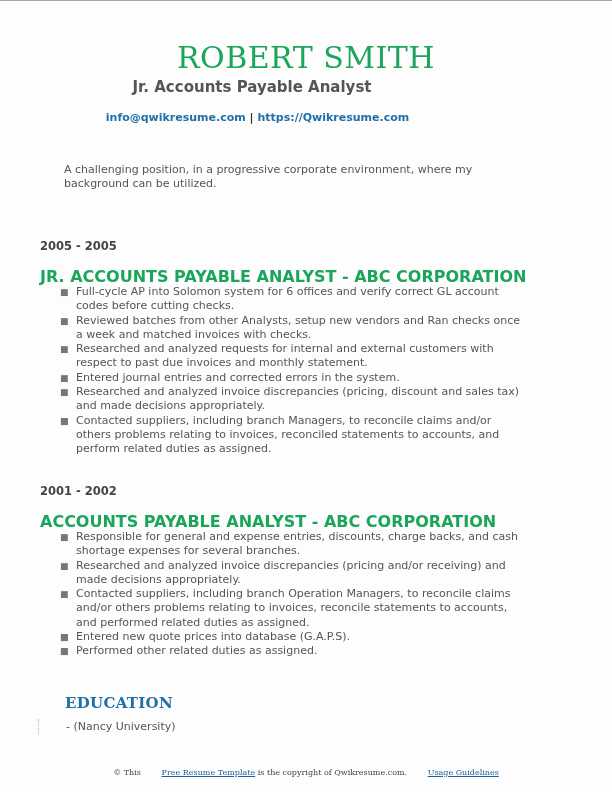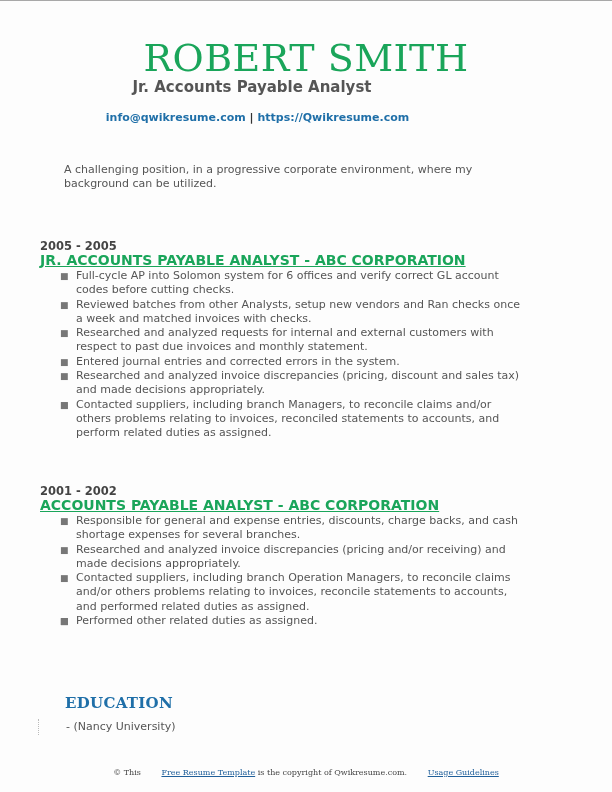--- a/index.html
+++ b/index.html
@@ -5,39 +5,39 @@
     html, body { margin: 0; padding: 0; }
     body {
       width: 612px; height: 792px; position: relative; overflow: hidden;
       background: #fdfdfd;
       font-family: "DejaVu Sans", sans-serif;
       color: #555;
     }
     .topline { position: absolute; left: 0; top: 0; width: 612px; height: 1px; background: #a8a8a8; }
     .name {
       position: absolute; left: 0; top: 40px; width: 612px; text-align: center;
-      font-family: "DejaVu Serif", serif; font-size: 38px; color: #1aa55a; letter-spacing: 0.5px;
+      font-family: "DejaVu Serif", serif; font-size: 30px; color: #1aa55a; letter-spacing: 0.5px;
       line-height: 36px;
     }
     .title {
       position: absolute; left: 0; top: 77px; width: 504px; text-align: center;
       font-size: 15px; font-weight: bold; color: #555; line-height: 20px;
     }
     .contact {
       position: absolute; left: 0; top: 111px; width: 515px; text-align: center;
       font-size: 11px; font-weight: bold; color: #1f6fa8; line-height: 14px;
     }
     .contact .sep { color: #333; }
     .objective {
       position: absolute; left: 64px; top: 163px; width: 460px;
       font-size: 11px; line-height: 14px; color: #555;
     }
     .job { position: absolute; left: 40px; width: 500px; }
     .job .dates { font-size: 11.5px; font-weight: bold; color: #444; line-height: 14px; margin-top: 32px; }
-    .job .role { font-size: 14px; font-weight: bold; color: #1aa55a; line-height: 15px; margin-top: 0; text-decoration: underline; }
+    .job .role { font-size: 16px; font-weight: bold; color: #1aa55a; line-height: 15px; margin-top: 16px; }
     .job ul { margin: 1px 0 0 0; padding: 0 0 0 36px; list-style: none; }
     .job li {
       position: relative; font-size: 11px; line-height: 14.3px; color: #555; padding-left: 0; width: 452px;
     }
     .job li .bullet { position: absolute; left: -16px; top: 0; color: #777; font-size: 9px; }
     .edu-title {
       position: absolute; left: 65px; top: 694px;
       font-family: "DejaVu Serif", serif; font-weight: bold; font-size: 15px; color: #1f6fa8; letter-spacing: 0.3px;
     }
     .edu-item { position: absolute; left: 66px; top: 720px; font-size: 11px; color: #555; }
@@ -78,21 +78,21 @@
 </div>
 
 <div class="job" style="top:452px;">
   <div class="dates">2001 - 2002</div>
   <div class="role">ACCOUNTS PAYABLE ANALYST - ABC CORPORATION</div>
   <ul>
     <li><span class="bullet">■</span><span>Responsible for general and expense entries, discounts, charge backs, and cash shortage expenses for several branches.</span></li>
     <li><span class="bullet">■</span><span>Researched and analyzed invoice discrepancies (pricing and/or receiving) and made decisions appropriately.</span></li>
     <li><span class="bullet">■</span><span>Contacted suppliers, including branch Operation Managers, to reconcile claims and/or others problems relating to invoices, reconcile statements to accounts, and performed related duties as assigned.</span></li>
     <li><span class="bullet">■</span></li>
-    <li><span class="bullet">■</span></li>
+    <li><span class="bullet">■</span><span>Entered new quote prices into database (G.A.P.S).</span></li>
     <li><span class="bullet">■</span></li>
     <li><span class="bullet">■</span><span>Performed other related duties as assigned.</span></li>
   </ul>
 </div>
 
 <div class="edu-title">EDUCATION</div>
 <div class="edu-marker"></div>
 <div class="edu-item">- (Nancy University)</div>
 
 <div class="footer">

